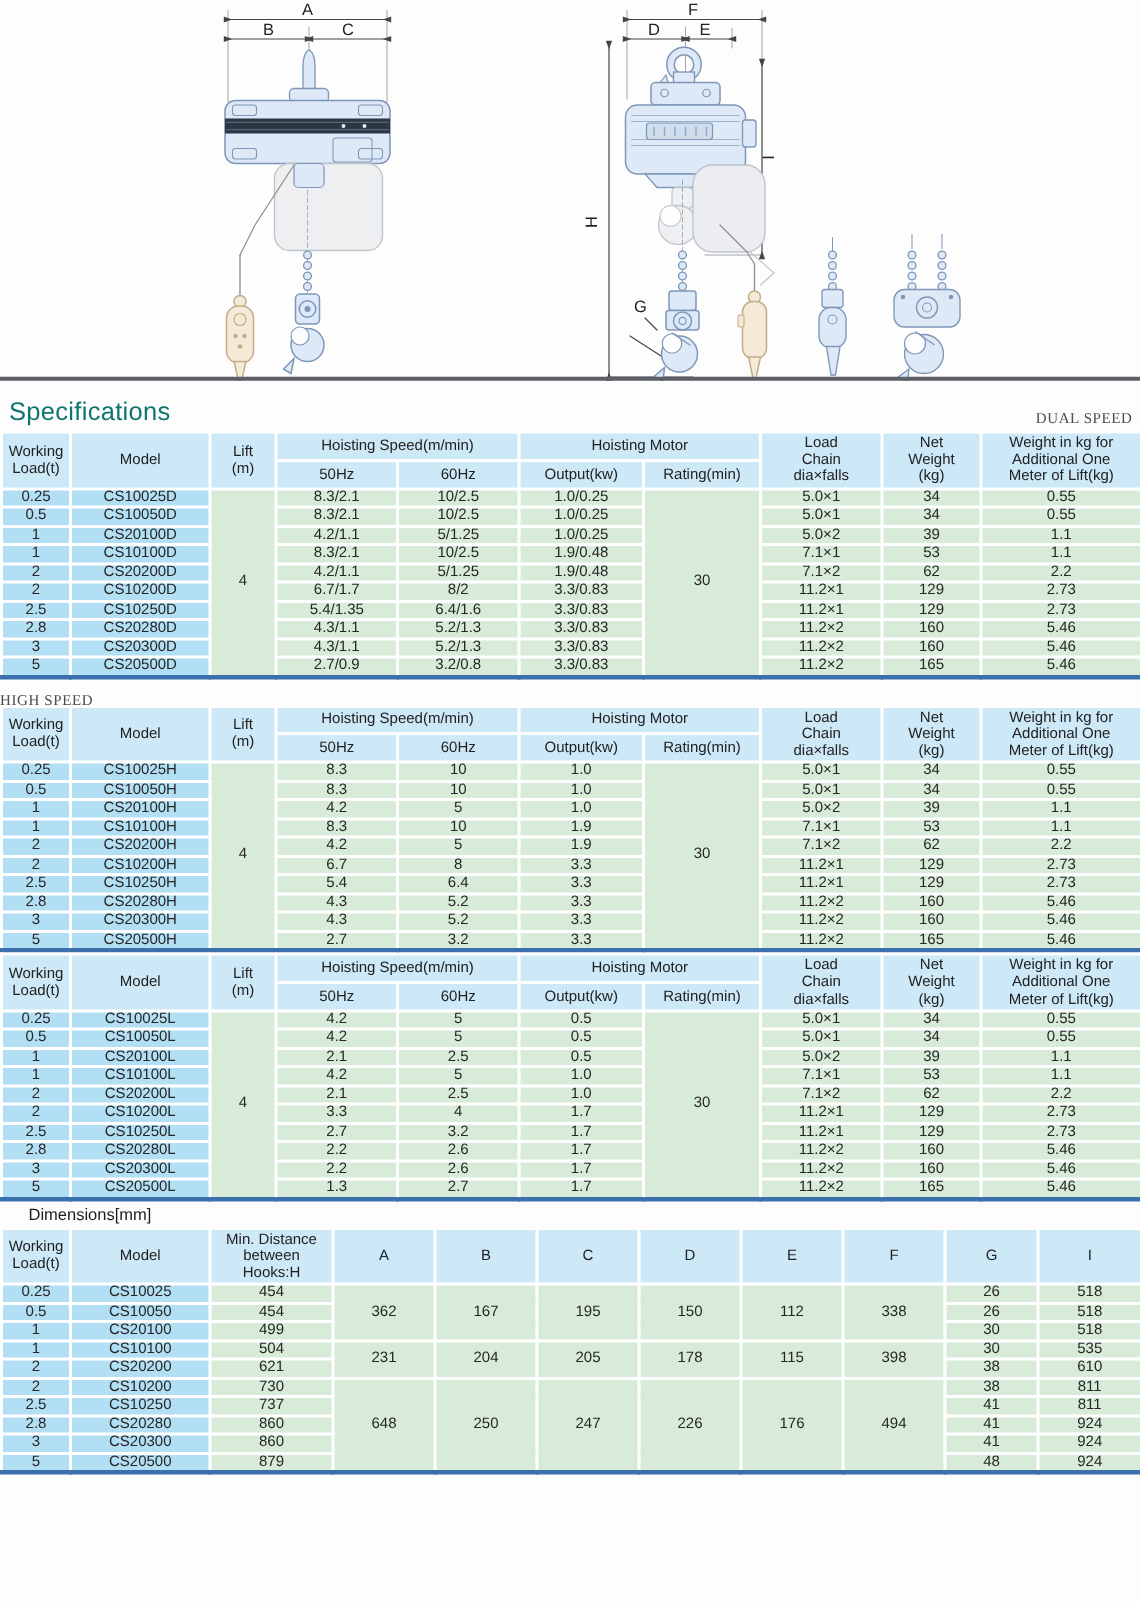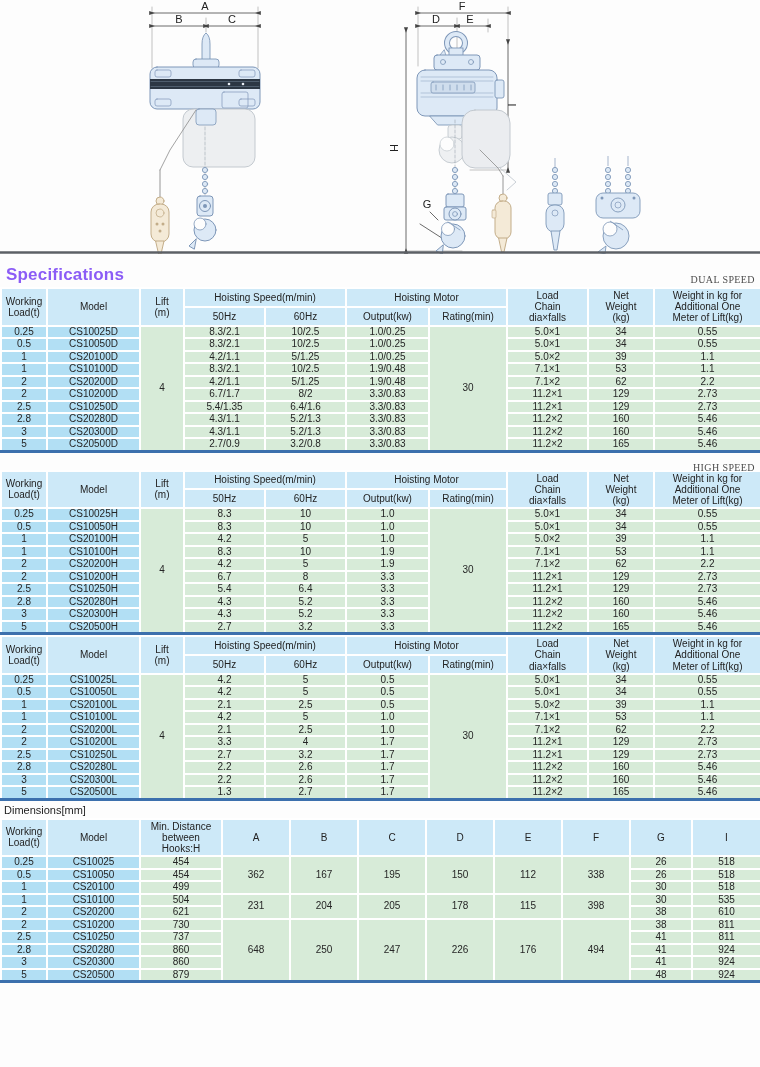--- a/index.html
+++ b/index.html
@@ -9,40 +9,40 @@
     font-family:"Liberation Sans", sans-serif; color:#262626;
   }
   .page { width:760px; height:1067px; background:#fdfdfd; position:relative; }
 
   svg.drawings { display:block; width:760px; height:254px; }
 
   .section-head {
     display:flex; justify-content:space-between; align-items:flex-end;
     height:33px; padding:3px 5px 2px 6px;
   }
-  .title { color:#8b5cf6; font-size:17px; font-weight:bold; letter-spacing:0.2px; }
+  .title { color:#0f766e; font-size:17px; font-weight:normal; letter-spacing:0.2px; }
   .speed-label { font-size:10px; color:#4c4c4c; letter-spacing:0.4px;font-family:Liberation Serif, serif; }
-  .speed-row { height:17px; text-align:right; padding:4px 5px 1px 0; }
+  .speed-row { height:17px; padding:4px 5px 1px 0; }
 
   table { width:760px; border-collapse:collapse; table-layout:fixed; }
   table.grid { border-top:2.5px solid #9fb2c1; border-bottom:3px solid #3c70ad; }
   th, td {
     border:2px solid #ffffff; text-align:center; vertical-align:middle;
     font-weight:normal;
   }
   thead th {
     background:#cde9f8; font-size:10px; line-height:1.12;
     padding:1px 0; white-space:pre-line; color:#222;
   }
   tbody td { font-size:10px; line-height:1.05; padding:0; height:11px; }
   #dim-table tbody td { height:12px; }
   td.blue { background:#b2dff4; }
   td.green { background:#d7ebd8; }
 
-  .dim-label { font-size:11px; color:#1d1d1d; padding:3px 0 1px 4px; height:17px; }
+  .dim-label { font-size:11px; color:#1d1d1d; padding:3px 0 1px 4px; height:17px;margin-left:15px; }
 
   
   col.c-load  { width:46px; }
   col.c-model { width:93px; }
   col.c-lift  { width:44px; }
   col.c-hz    { width:81px; }
   col.c-out   { width:83px; }
   col.c-rate  { width:78px; }
   col.c-chain { width:81px; }
   col.c-net   { width:66px; }

